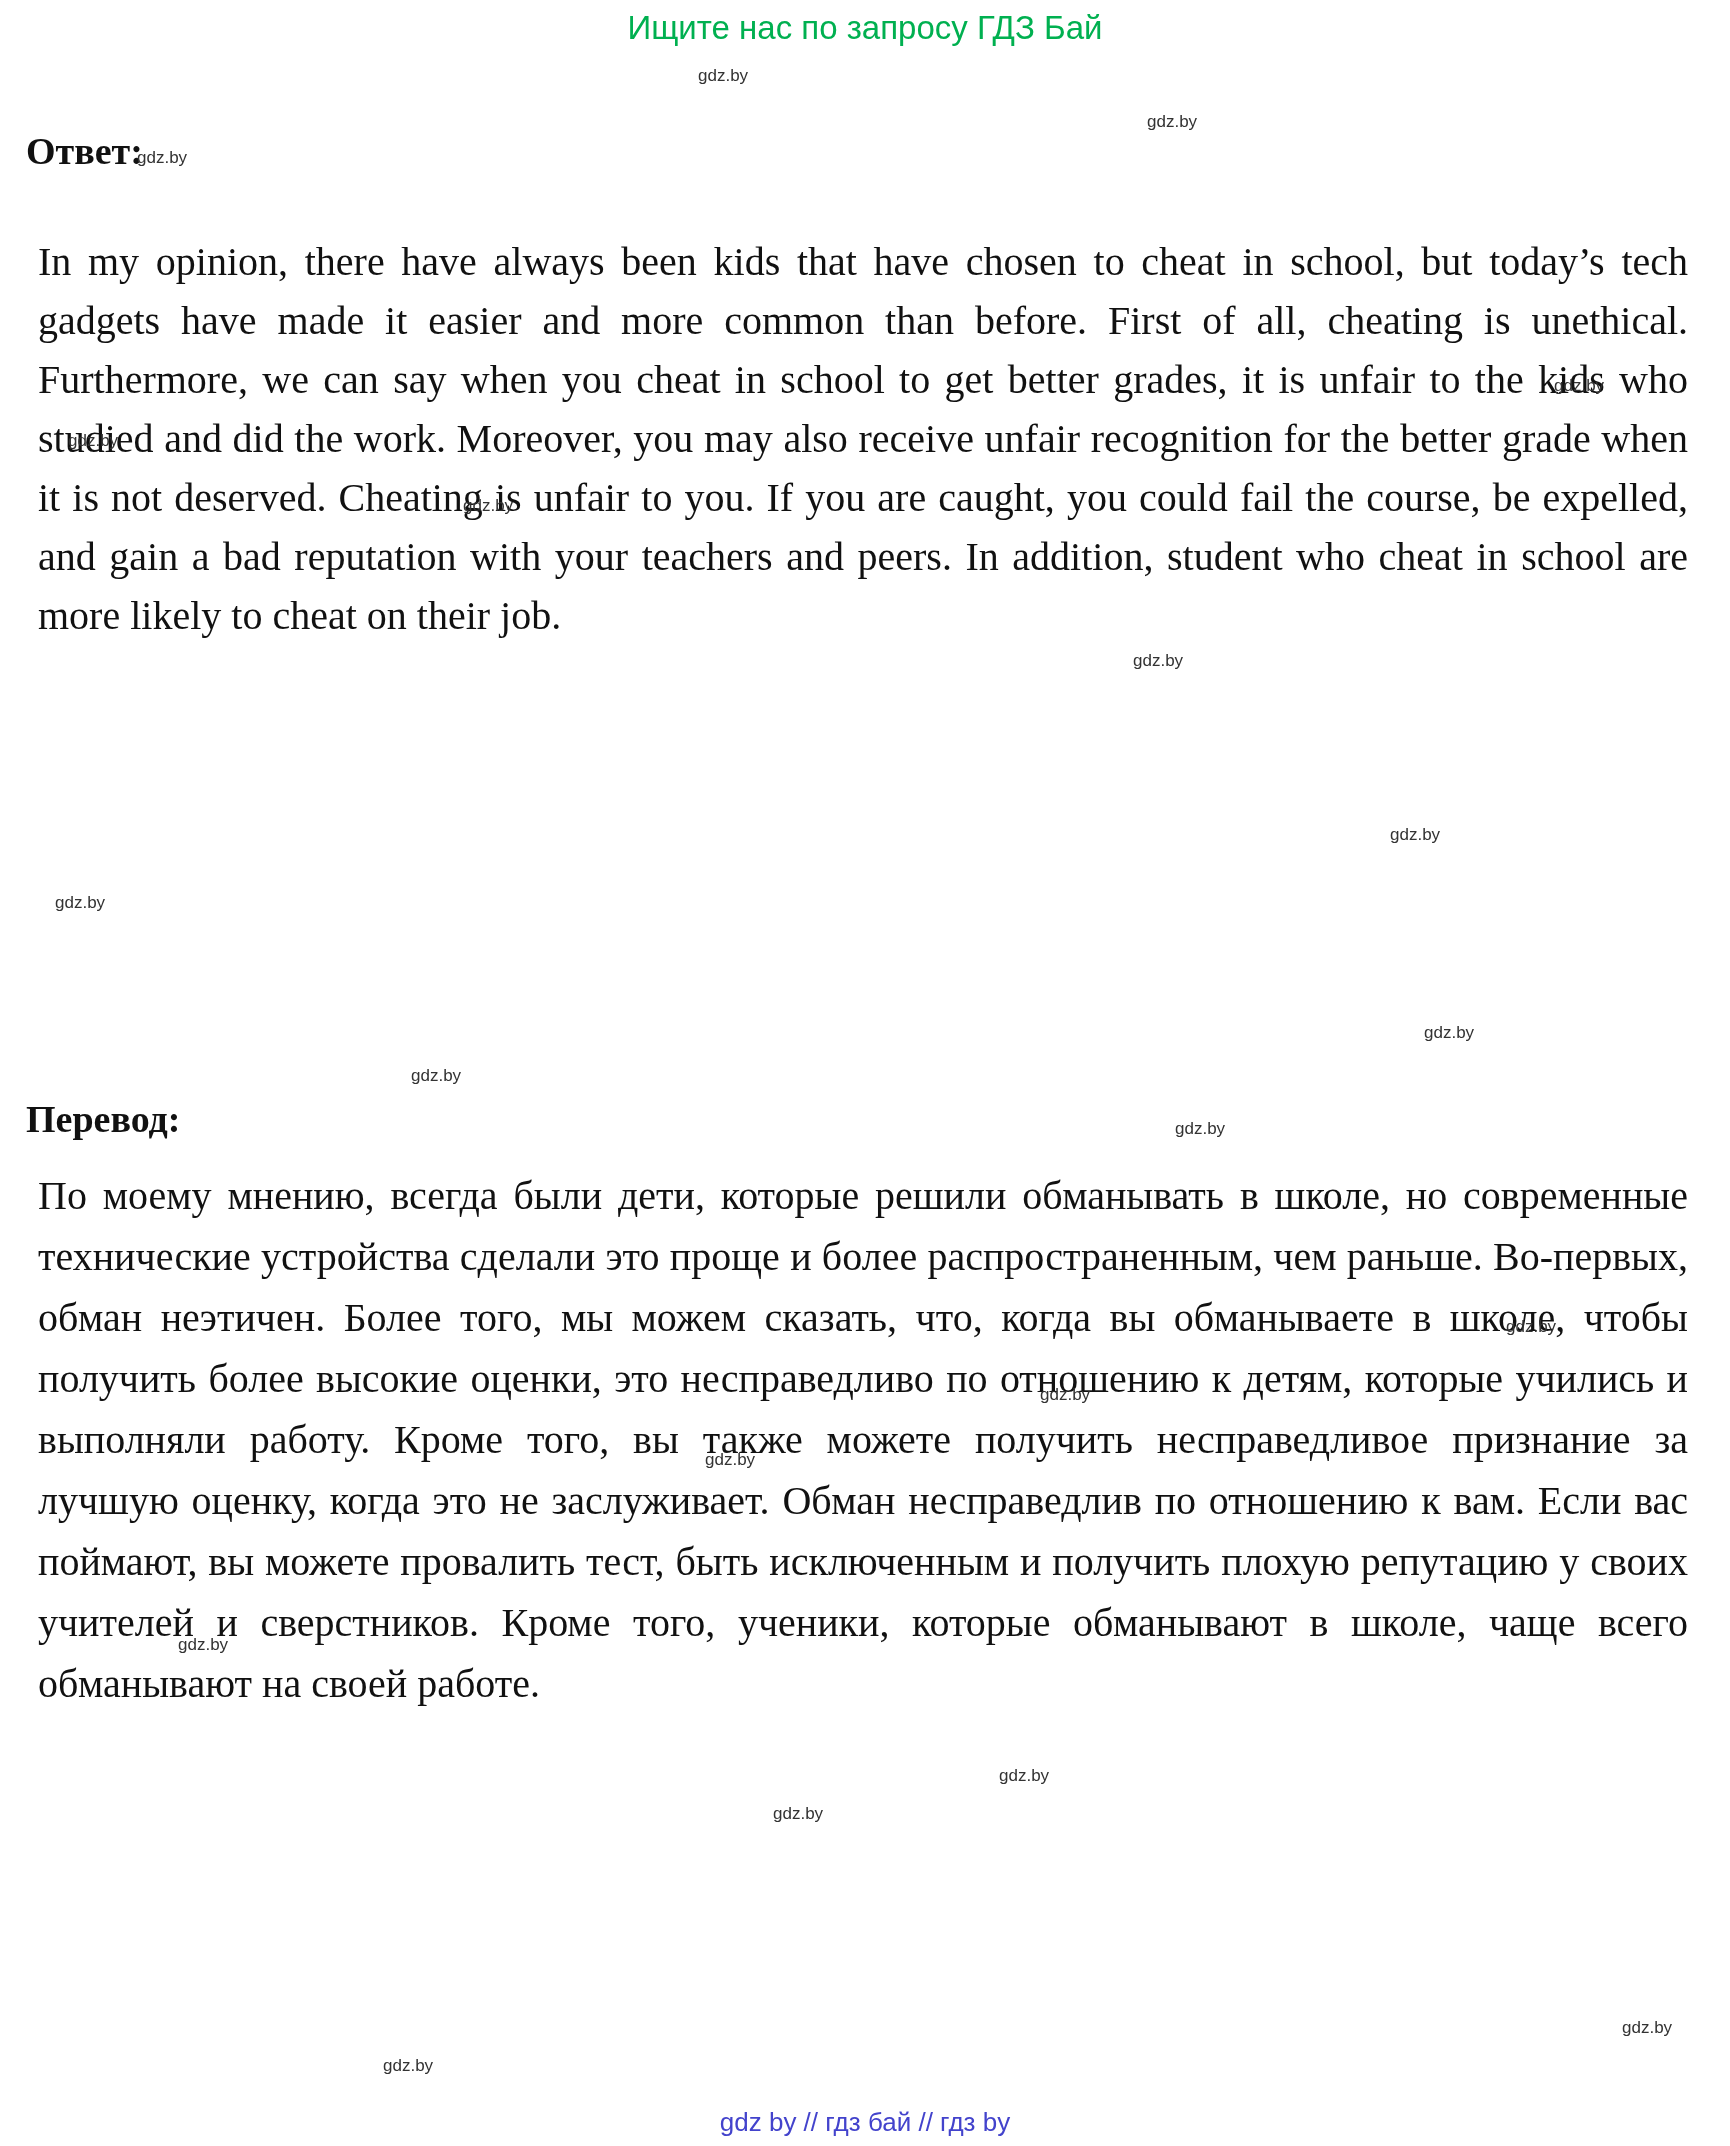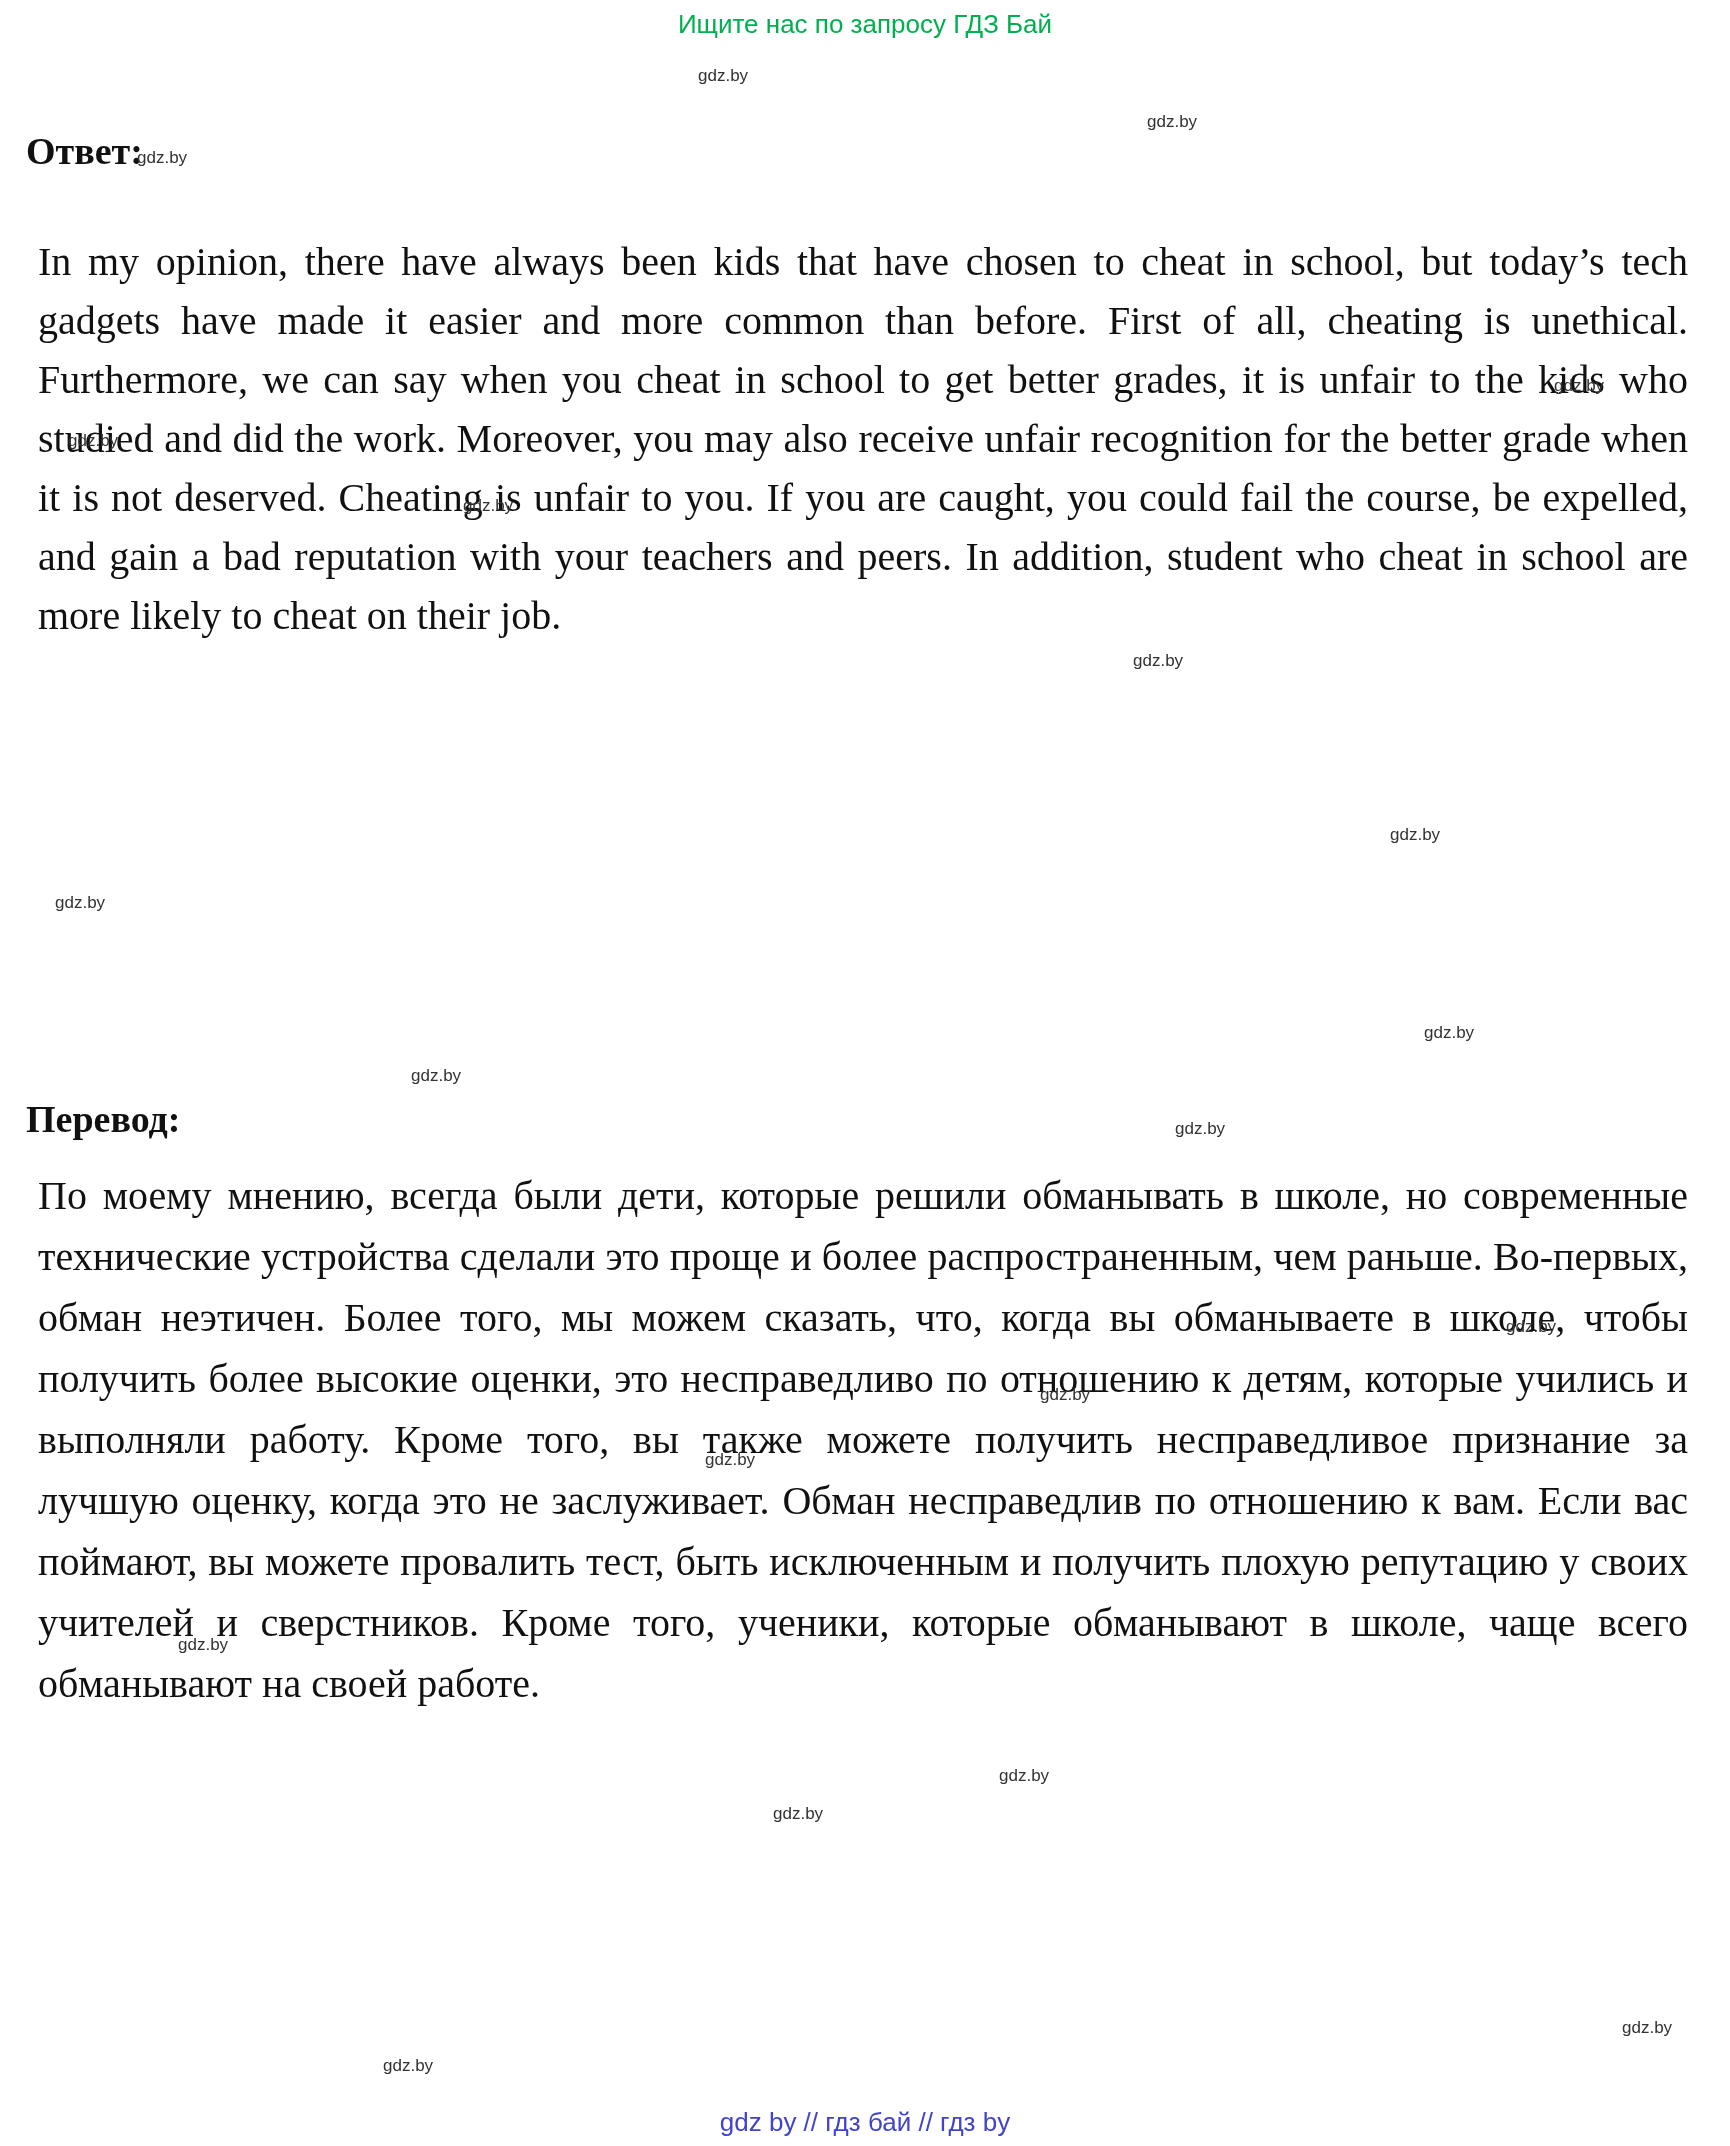--- a/index.html
+++ b/index.html
@@ -12,21 +12,21 @@
     font-family: "Liberation Serif", serif;
     color: var(--text, #111111);
   }
   .green-header {
     position: absolute;
     top: 8.7px;
     left: 0;
     width: 100%;
     text-align: center;
     font-family: "Liberation Sans", sans-serif;
-    font-size: 26px;
+    font-size: 33px;
     color: var(--header_green, #00b050);
   }
   .section-heading {
     position: absolute;
     left: 26px;
     margin: 0;
     font-size: 38px;
     font-weight: bold;
     font-family: "Liberation Serif", serif;
     color: var(--text, #111111);

